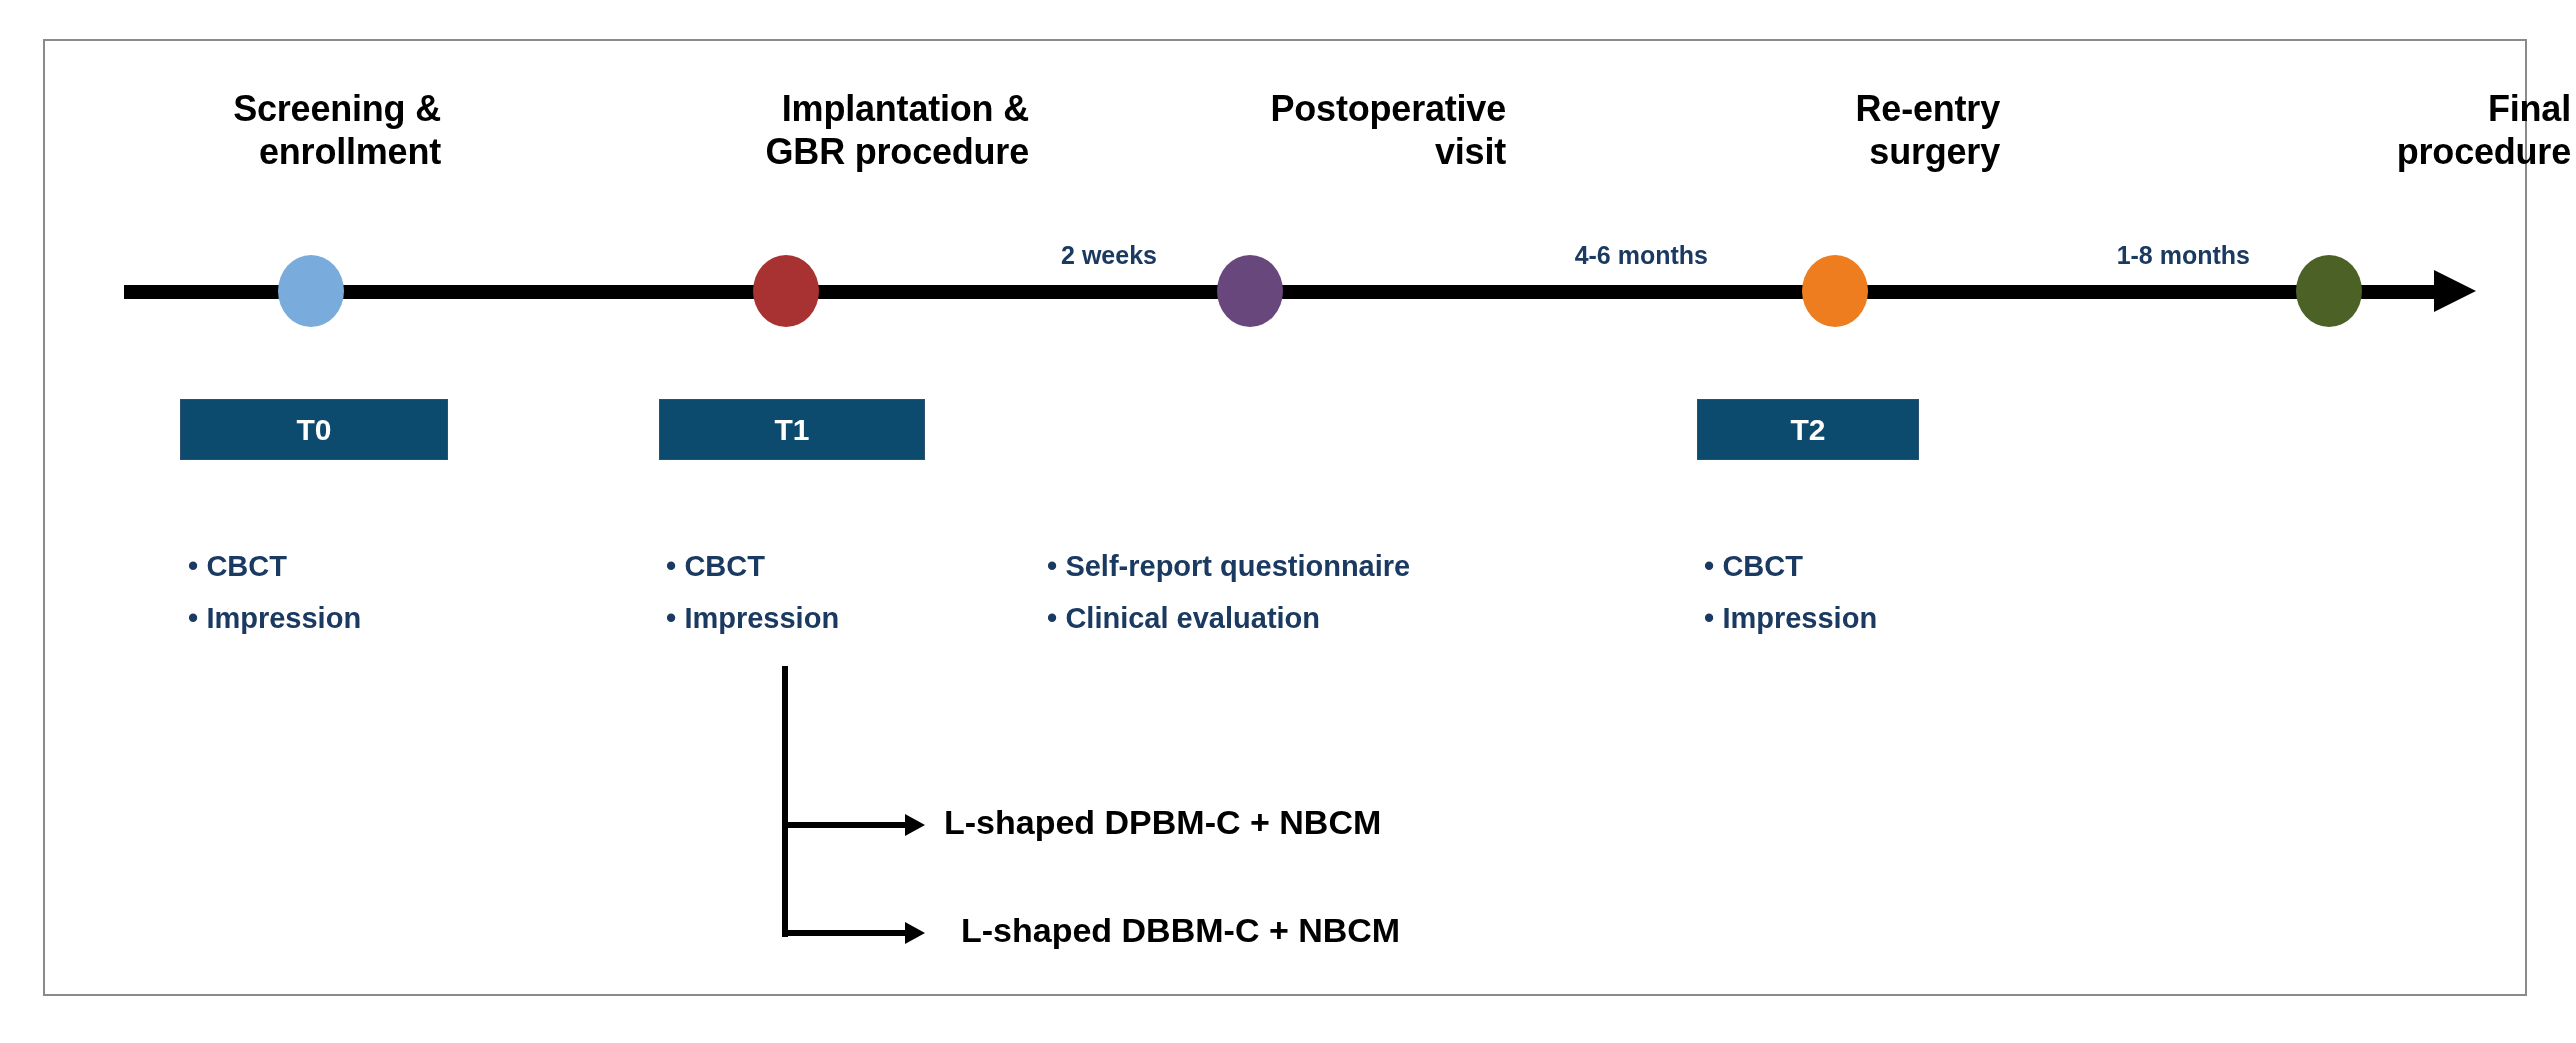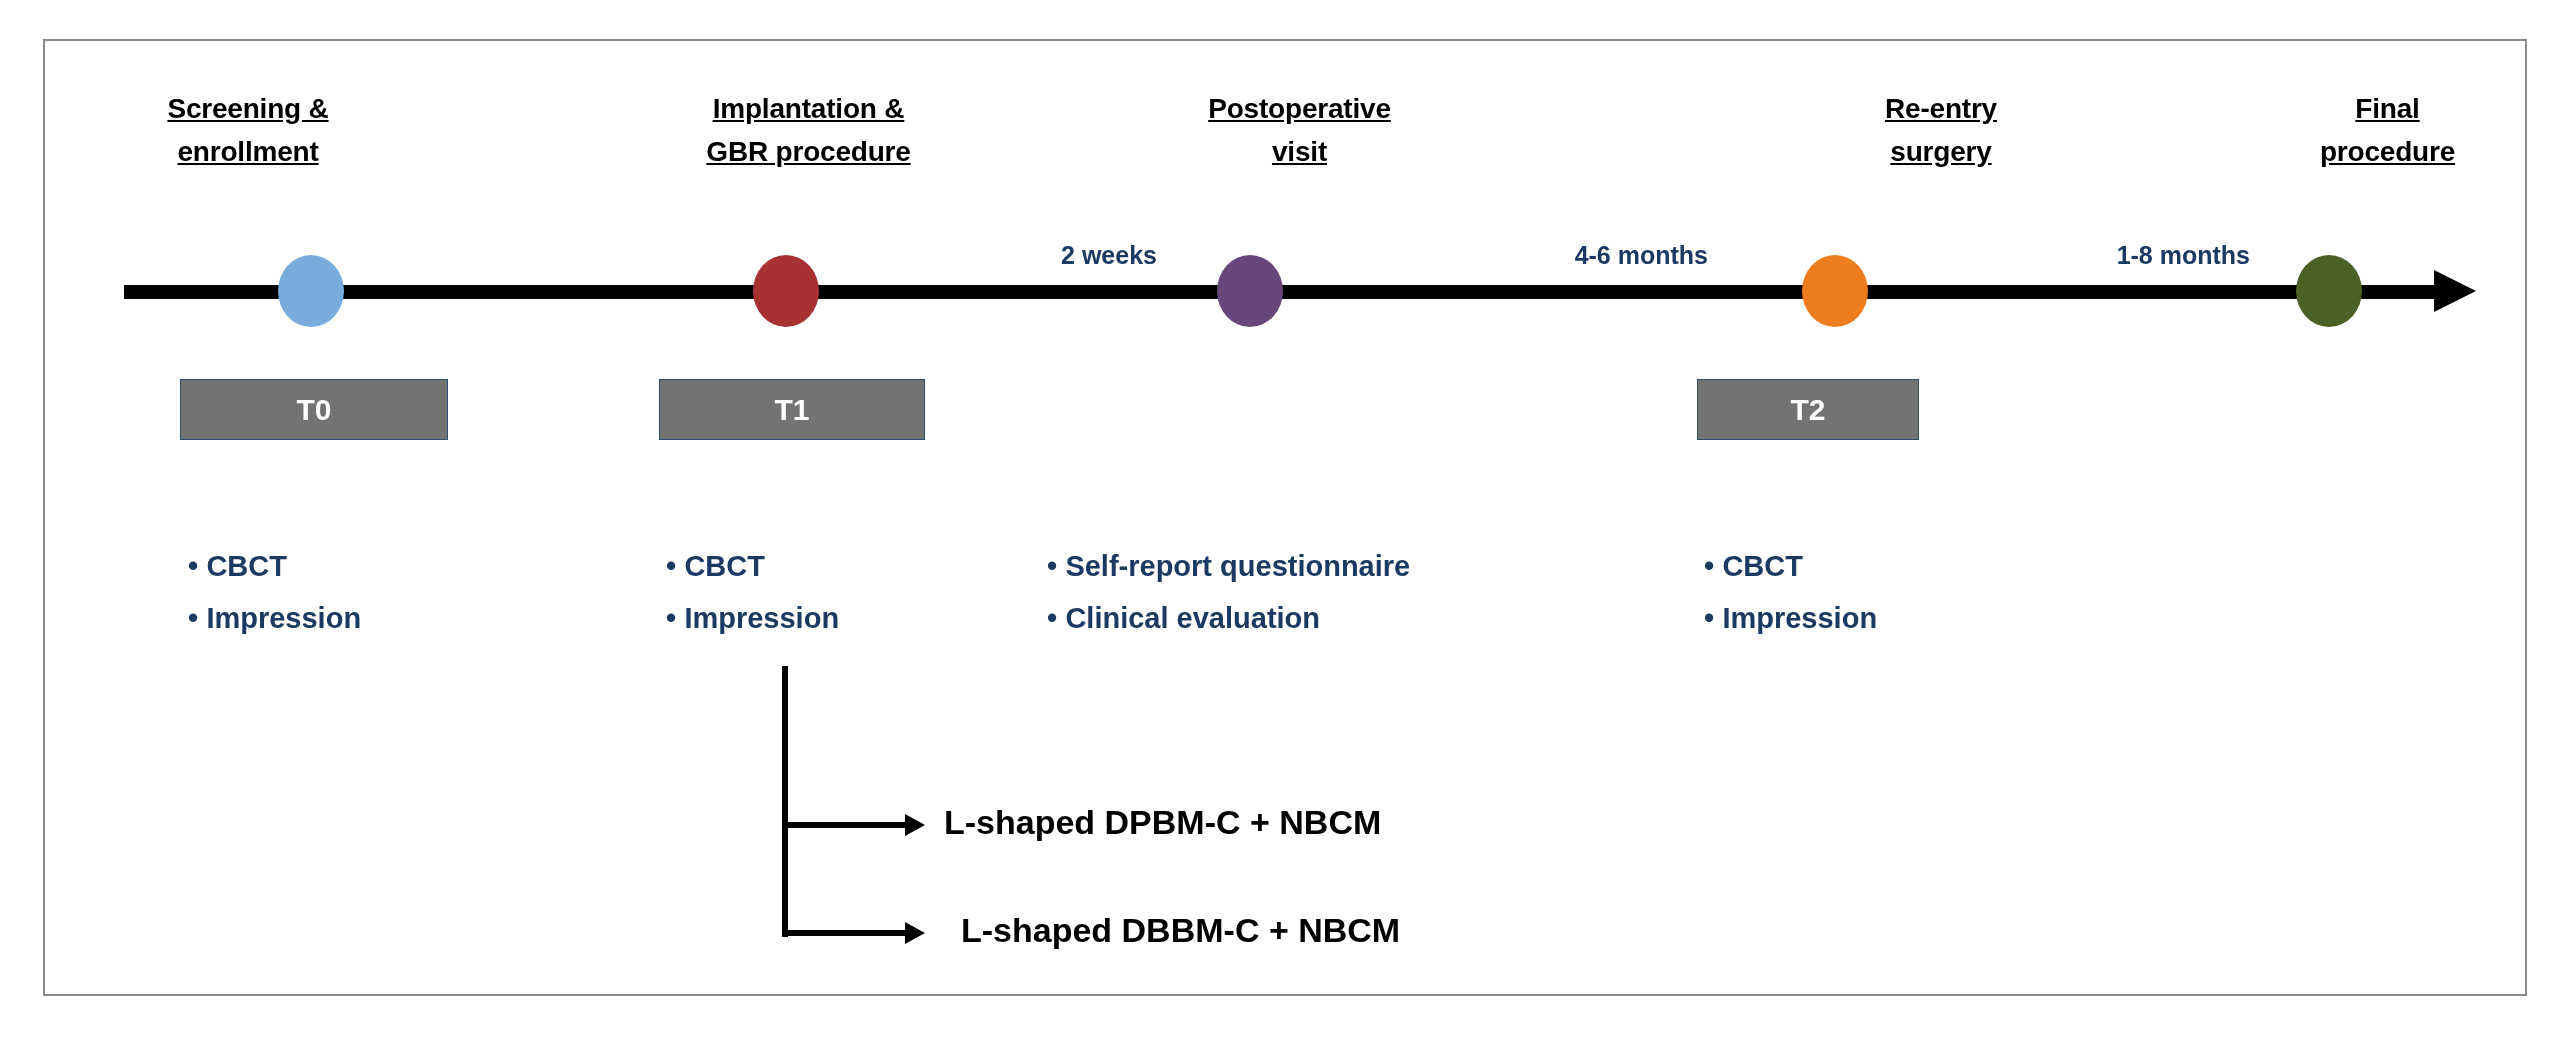--- a/index.html
+++ b/index.html
@@ -29,28 +29,27 @@
   .stage {
     position: absolute;
     left: 0; top: 0;
     width: 2576px;
     height: 1043px;
   }
 
   
   .stage-title {
     position: absolute;
-    text-align: center;
-    font-weight: bold;
-    font-size: 28px;
+    text-align: right;
+    font-weight: bold;
+    font-size: 36px;
     line-height: 43px;
     color: #000000;
     letter-spacing: -0.2px;
     white-space: pre-line;
-    text-decoration: underline;
   }
 
   
   .axis-line {
     position: absolute;
     left: 124px;
     top: 285px;
     width: 2312px;
     height: 13.8px;
     background: #000000;
@@ -81,30 +80,30 @@
     font-size: 25px;
     color: #1b3a61;
     white-space: nowrap;
     text-align: right;
   }
 
   
   .t-box {
     position: absolute;
     height: 61px;
-    background: #737373;
+    background: #0c4a6e;
     border: 1.8px solid #2f4f70;
     color: #ffffff;
     font-weight: bold;
     font-size: 30px;
     display: flex;
     align-items: center;
     justify-content: center;
     box-sizing: border-box;
-    top: 379px;
+    top: 399px;
   }
 
   
   .bullet-list {
     position: absolute;
     color: #1b3a61;
     font-weight: bold;
     font-size: 29px;
     line-height: 52px;
     top: 540px;
@@ -160,21 +159,21 @@
 
   <div class="stage-title" style="left:55px; top:87px; width:386px;">Screening &amp;
 enrollment</div>
 
   <div class="stage-title" style="left:588px; top:87px; width:441px;">Implantation &amp;
 GBR procedure</div>
 
   <div class="stage-title" style="left:1093px; top:87px; width:413px;">Postoperative
 visit</div>
 
-  <div class="stage-title" style="left:1762px; top:87px; width:358px;">Re-entry
+  <div class="stage-title" style="left:1642px; top:87px; width:358px;">Re-entry
 surgery</div>
 
   <div class="stage-title" style="left:2204px; top:87px; width:367px;">Final
 procedure</div>
 
   <div class="axis-line"></div>
   <div class="axis-arrowhead"></div>
 
   <div class="node-dot" style="left:278px; background:#79abdd;"></div>
   <div class="node-dot" style="left:753px; background:#a83232;"></div>

